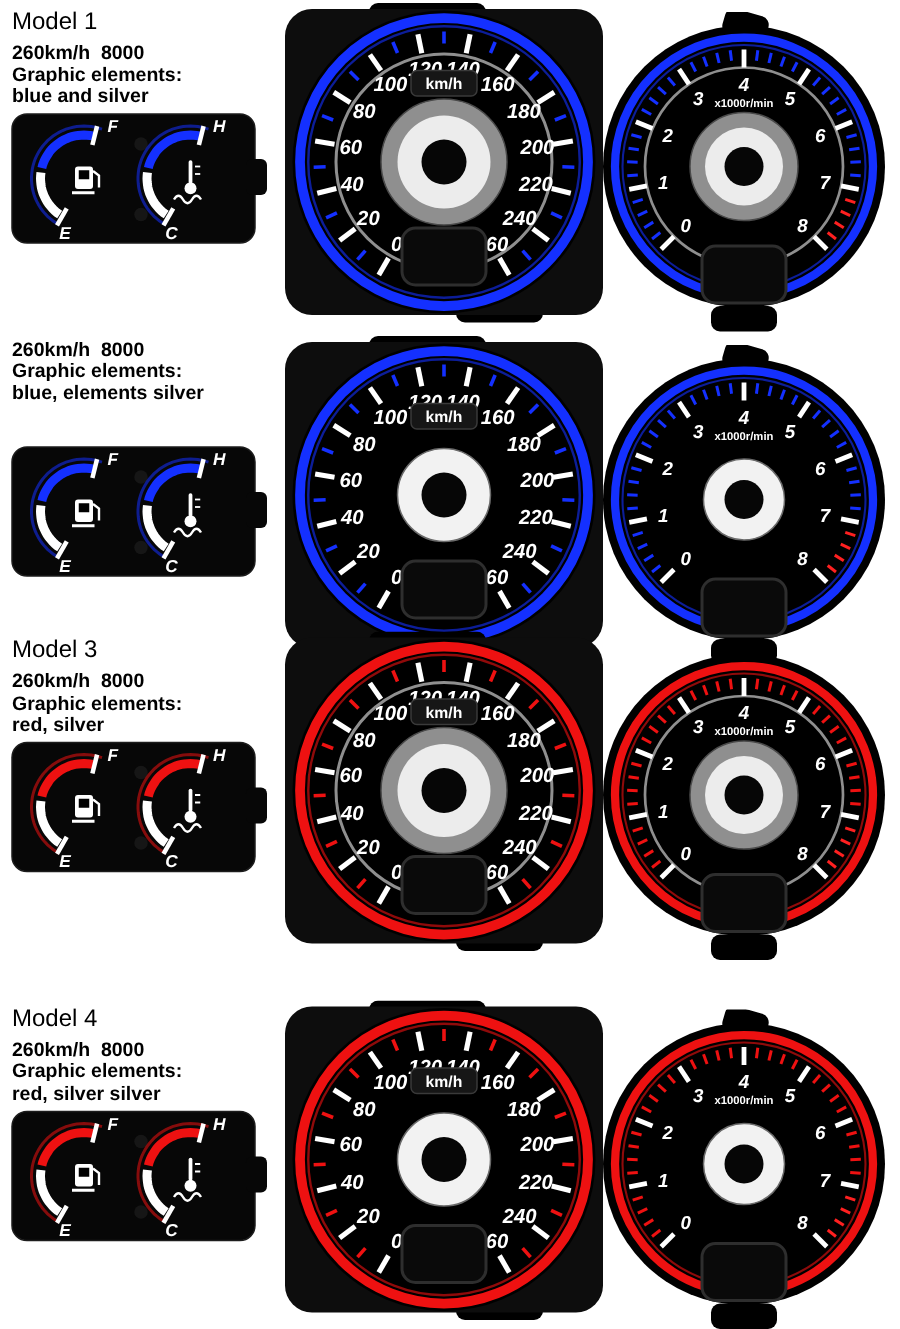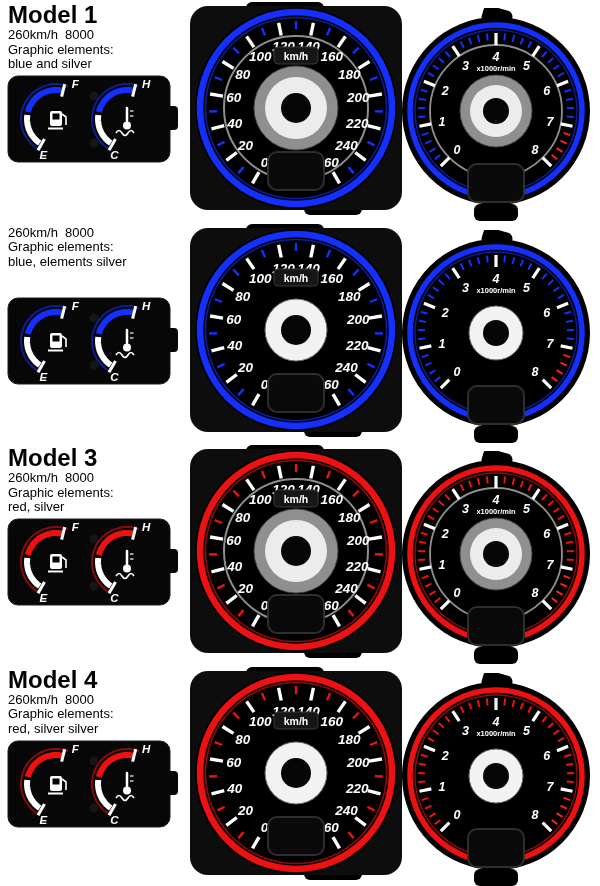--- a/index.html
+++ b/index.html
@@ -3,22 +3,22 @@
 <meta charset="utf-8">
 <style>
   * { margin:0; padding:0; box-sizing:border-box; }
   html,body { background:#fff; }
   #page {
     position:relative; width:600px; height:886px; background:#fff;
     overflow:hidden; font-family:"Liberation Sans", sans-serif;
   }
   .row { position:absolute; left:0; width:600px; height:222px; }
   .info { position:absolute; left:8px; top:4px; color:#000; }
-  .title { font-size:24px; font-weight:bold; line-height:22px; margin-bottom:2px; }
-  .spec-line { font-size:13px; font-weight:normal; line-height:14.5px; white-space:pre; }
+  .title { font-size:16px; font-weight:normal; line-height:22px; margin-bottom:2px; }
+  .spec-line { font-size:13px; font-weight:bold; line-height:14.5px; white-space:pre; }
   .mini   { position:absolute; left:6px;   top:70px; }
   .speedo { position:absolute; left:188px; top:2px; }
   .tacho  { position:absolute; left:398px; top:8px; }
   svg { display:block; font-family:"Liberation Sans", sans-serif; }
 </style>
 </head>
 <body>
 
 <div id="page">
   <div id="rows">
@@ -392,21 +392,21 @@
             <text x="98" y="63" text-anchor="middle" fill="#fff" font-size="7.5" font-weight="bold">x1000r/min</text>
             <g>
               <circle cx="98" cy="103" r="27" fill="#f2f2f2" stroke="#6a6a6a"></circle>
               <circle cx="98" cy="103" r="13" fill="#060606"></circle>
             </g>
             <rect x="70" y="156" width="56" height="38" rx="9" fill="#0a0a0a" stroke="#2e2e2e" stroke-width="2"></rect>
           </svg>
         </div>
   </div>
 
-  <div class="row" style="top: 443px;">
+  <div class="row" style="top: 419px;">
     <div class="info">
       <div class="title">Model 3</div>
       <div class="spec-line">260km/h  8000</div>
       <div class="spec-line">Graphic elements:</div>
       <div class="spec-line">red, silver</div>
     </div>
     <div class="mini">
           <svg width="176" height="98" viewBox="0 0 176 98">
             <g>
               <rect x="2" y="6" width="162" height="86" rx="10" fill="#070707" stroke="#1c1c1c"></rect>

